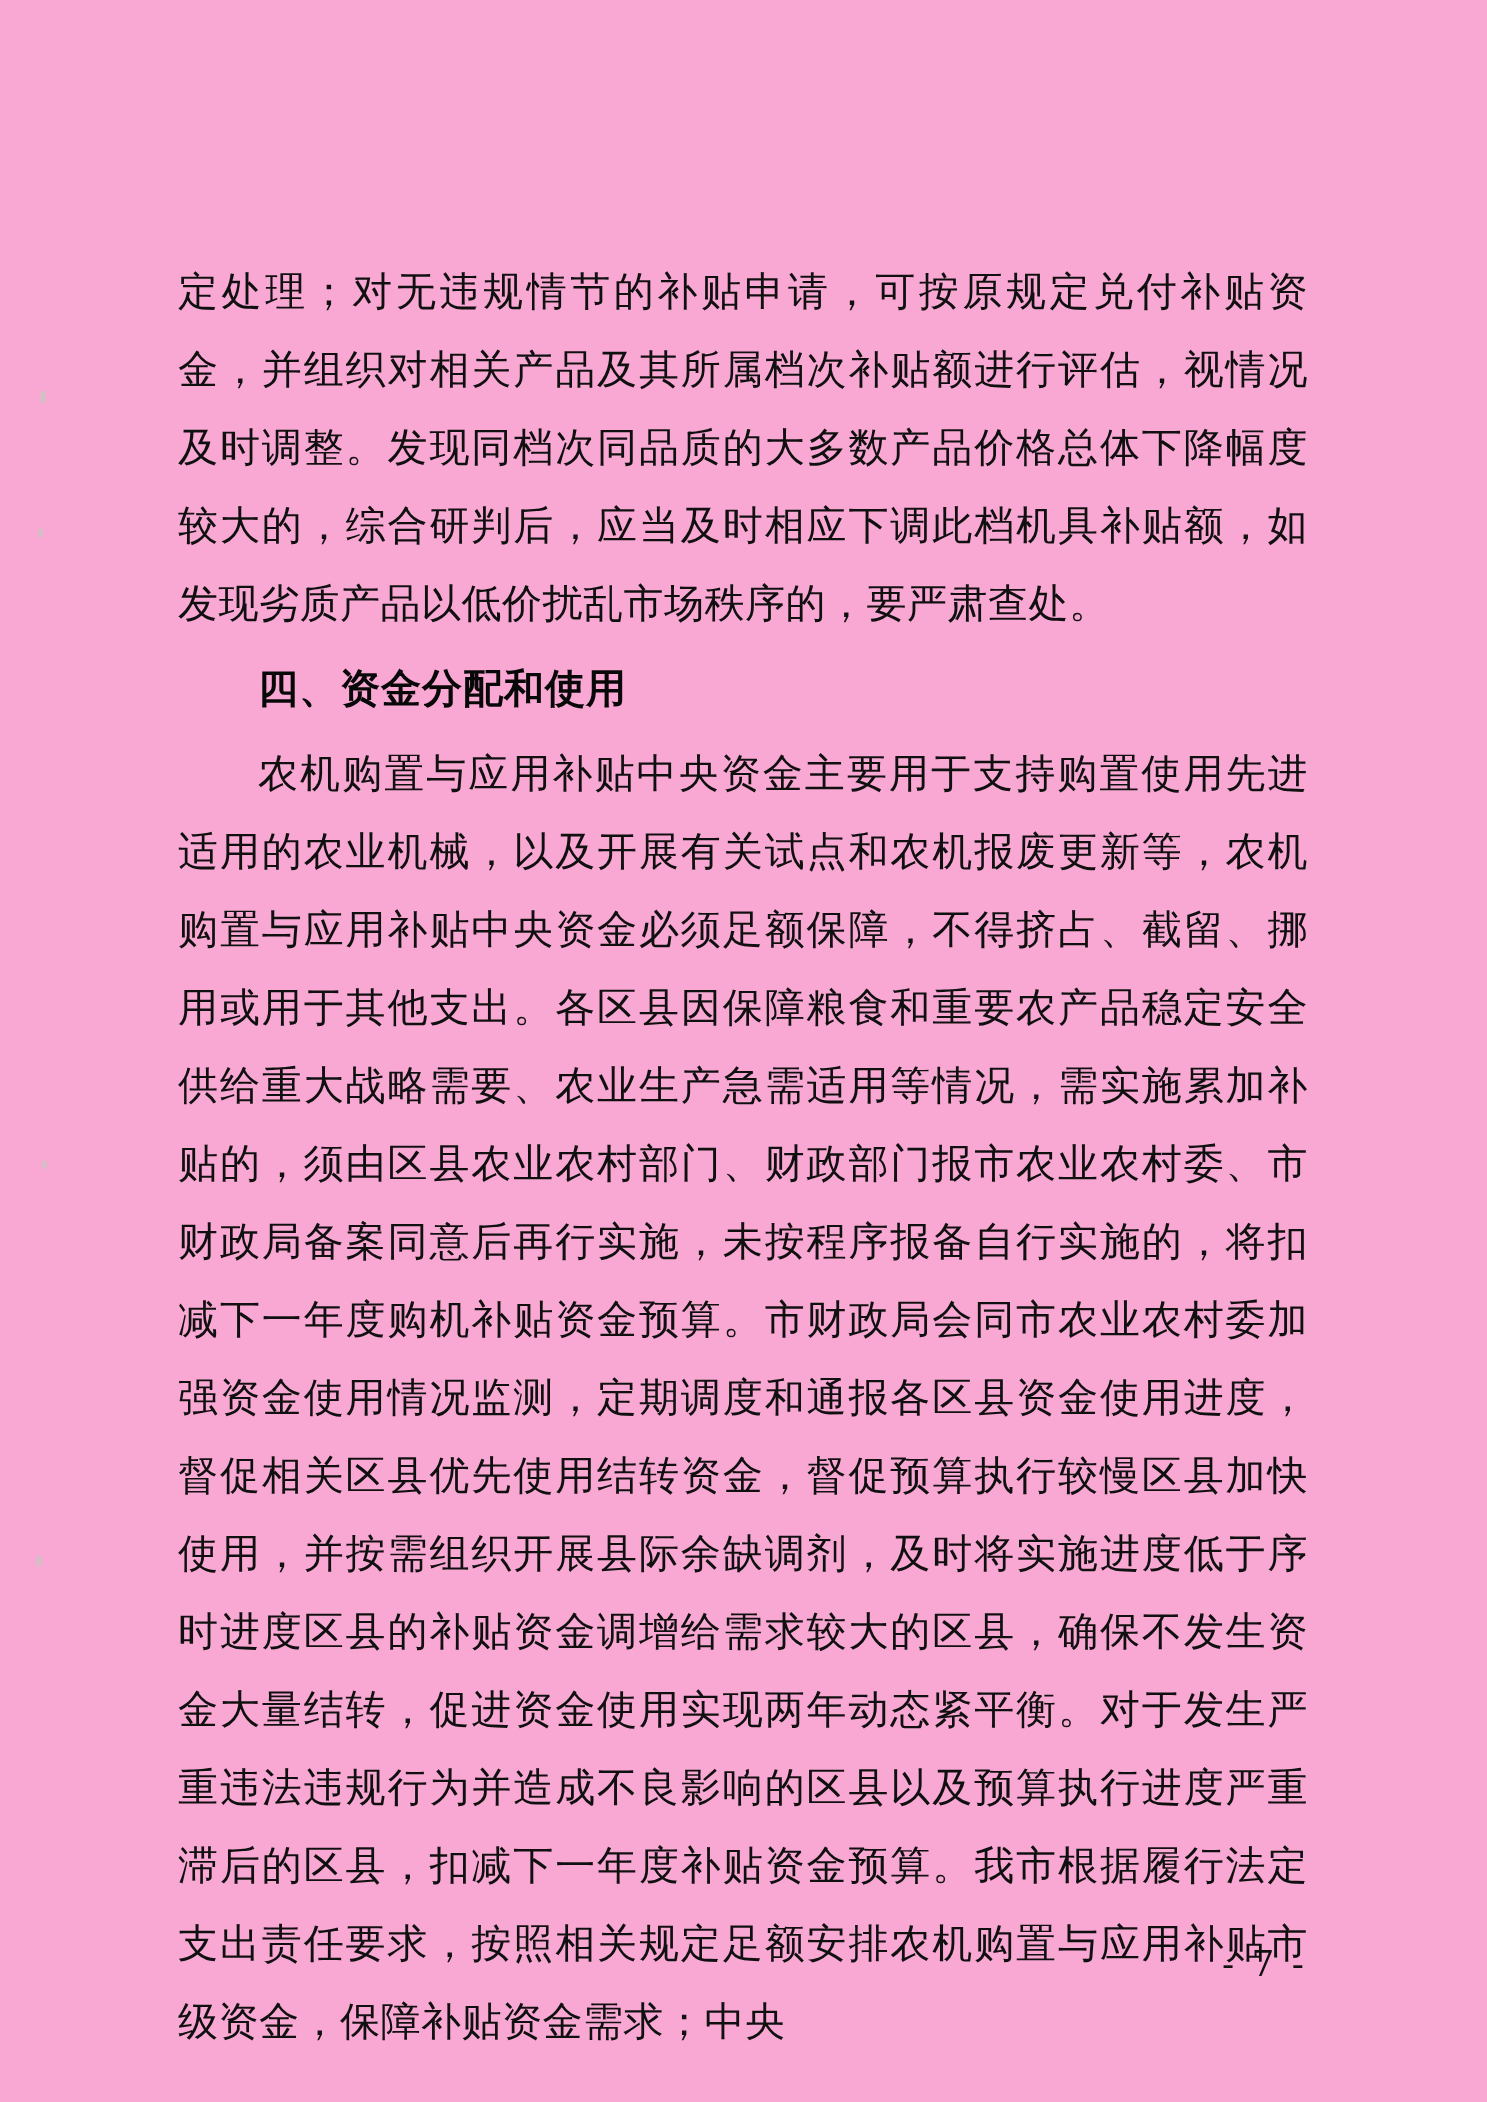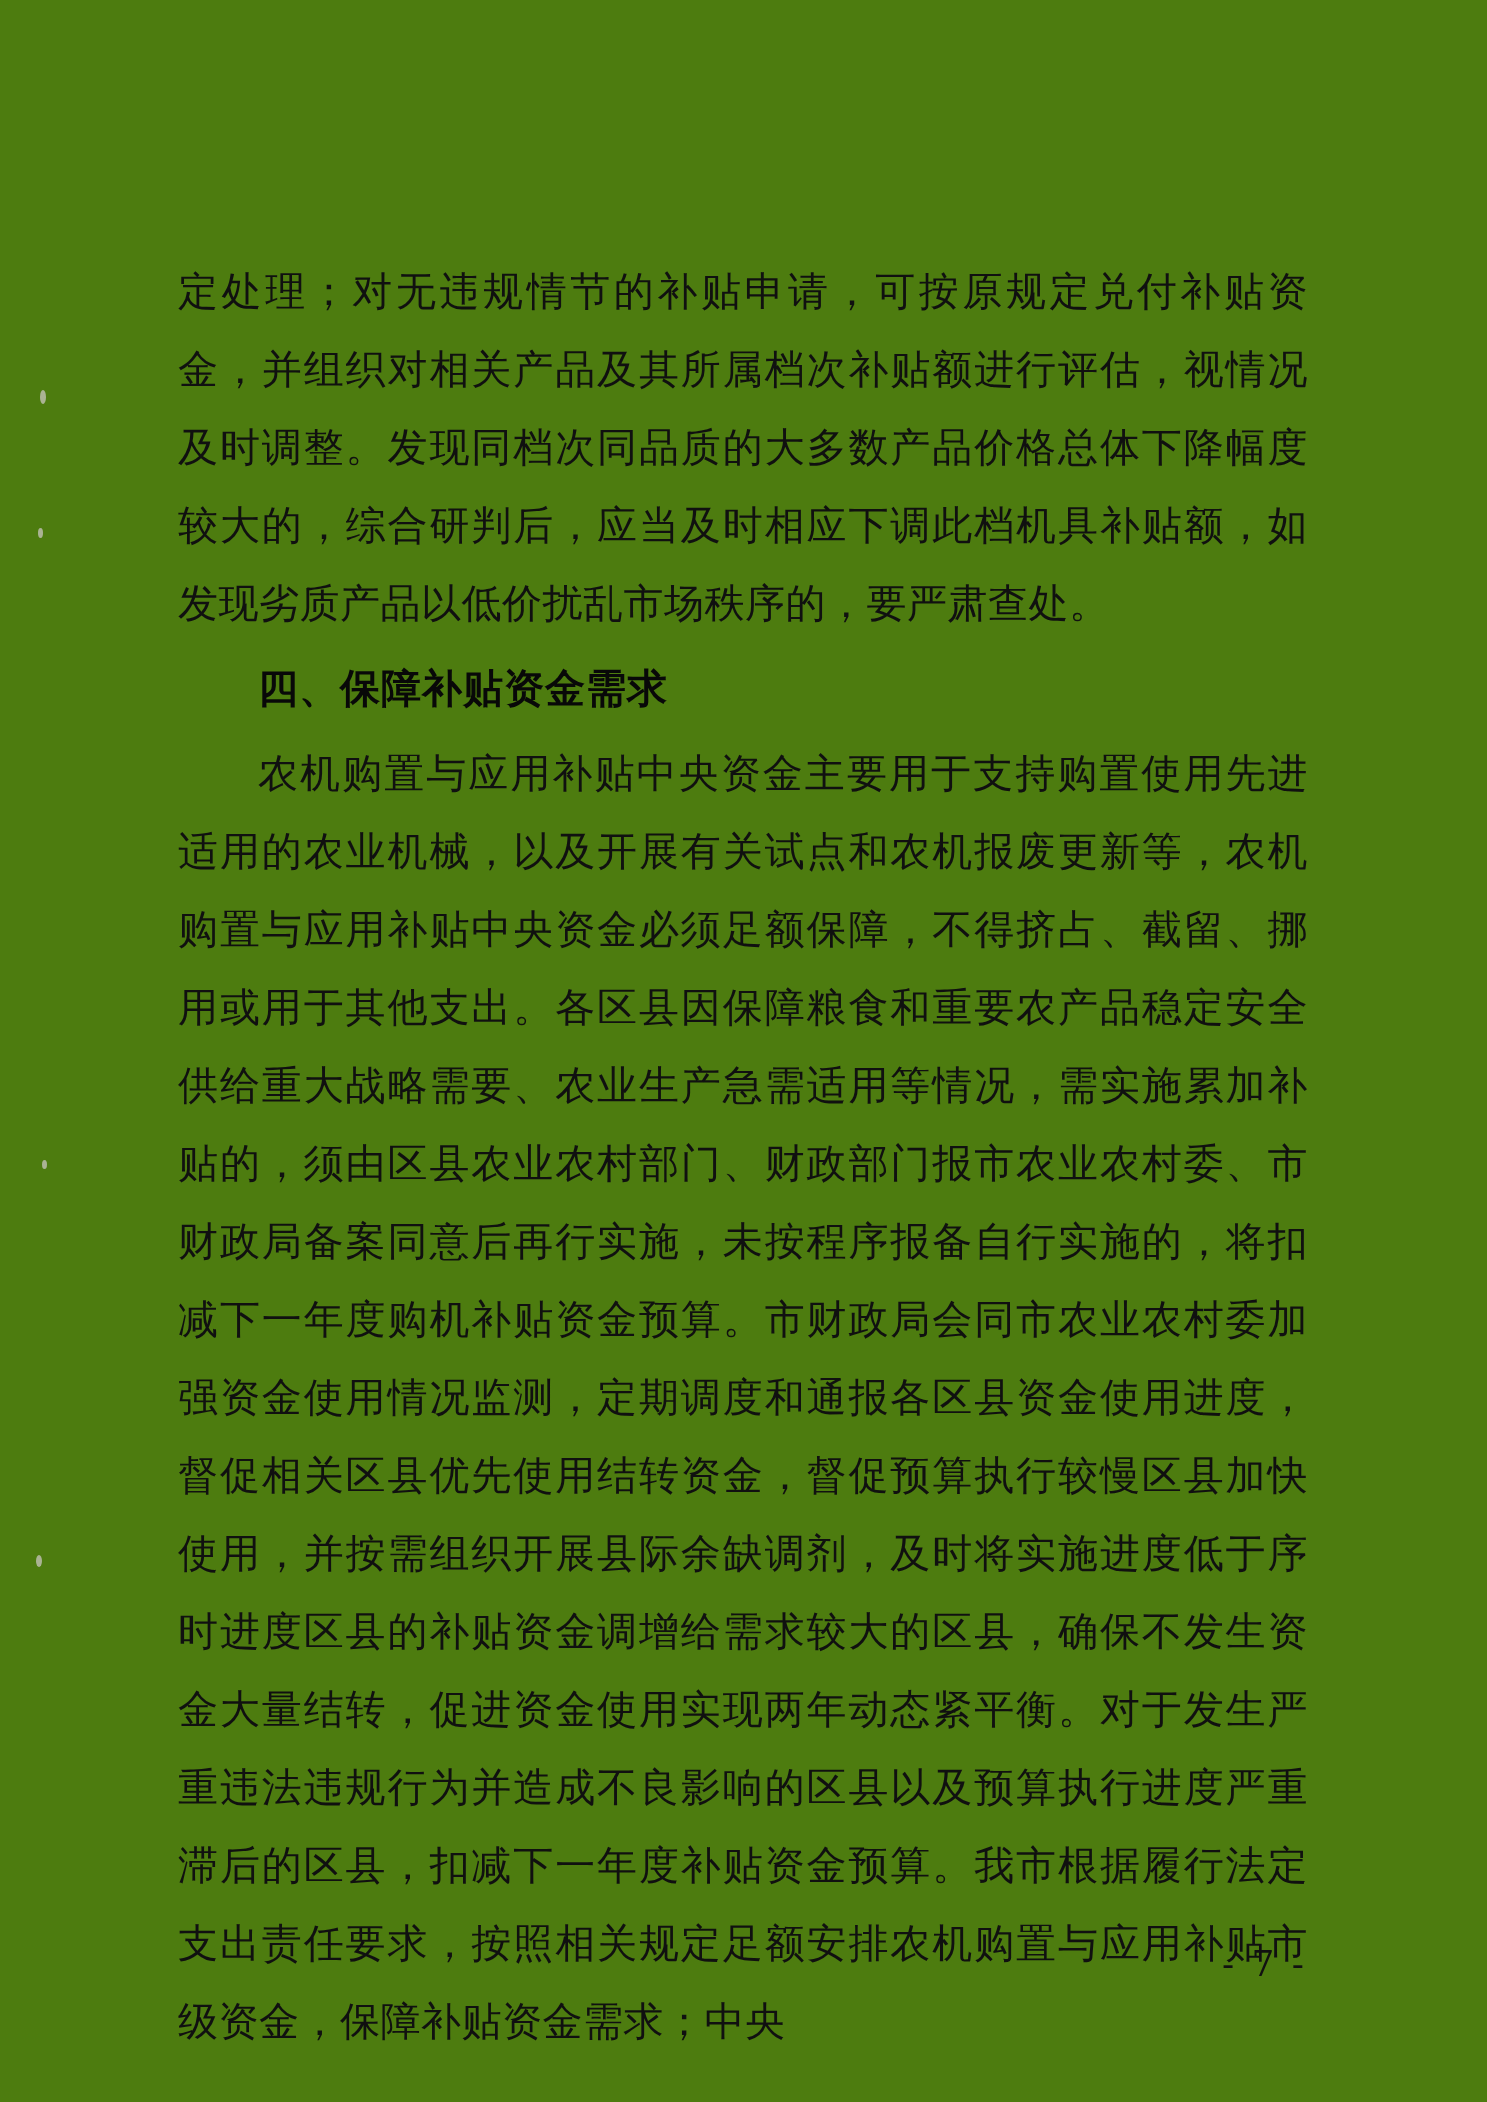--- a/index.html
+++ b/index.html
@@ -7,21 +7,21 @@
     padding: 0;
     background: #ffffff;
   }
   body {
     font-family: "DejaVu Serif", "Liberation Serif", serif;
   }
   .page {
     position: relative;
     width: 1487px;
     height: 2102px;
-    background: #4d7c0f;
+    background: #f9a8d4;
     box-sizing: border-box;
     overflow: hidden;
   }
   
   .speck {
     position: absolute;
     background: #c9c6c0;
     border-radius: 50%;
     opacity: 0.75;
   }
@@ -71,21 +71,21 @@
 
   <span class="speck" style="left:40px; top:390px; width:6px; height:14px;"></span>
   <span class="speck" style="left:38px; top:528px; width:5px; height:10px;"></span>
   <span class="speck" style="left:42px; top:1160px; width:5px; height:9px;"></span>
   <span class="speck" style="left:36px; top:1555px; width:6px; height:12px;"></span>
 
   <div class="content">
 
     <p class="para">定处理；对无违规情节的补贴申请，可按原规定兑付补贴资金，并组织对相关产品及其所属档次补贴额进行评估，视情况及时调整。发现同档次同品质的大多数产品价格总体下降幅度较大的，综合研判后，应当及时相应下调此档机具补贴额，如发现劣质产品以低价扰乱市场秩序的，要严肃查处。</p>
 
-    <h2 class="section-heading">四、保障补贴资金需求</h2>
+    <h2 class="section-heading">四、资金分配和使用</h2>
 
     <p class="para indent">农机购置与应用补贴中央资金主要用于支持购置使用先进适用的农业机械，以及开展有关试点和农机报废更新等，农机购置与应用补贴中央资金必须足额保障，不得挤占、截留、挪用或用于其他支出。各区县因保障粮食和重要农产品稳定安全供给重大战略需要、农业生产急需适用等情况，需实施累加补贴的，须由区县农业农村部门、财政部门报市农业农村委、市财政局备案同意后再行实施，未按程序报备自行实施的，将扣减下一年度购机补贴资金预算。市财政局会同市农业农村委加强资金使用情况监测，定期调度和通报各区县资金使用进度，督促相关区县优先使用结转资金，督促预算执行较慢区县加快使用，并按需组织开展县际余缺调剂，及时将实施进度低于序时进度区县的补贴资金调增给需求较大的区县，确保不发生资金大量结转，促进资金使用实现两年动态紧平衡。对于发生严重违法违规行为并造成不良影响的区县以及预算执行进度严重滞后的区县，扣减下一年度补贴资金预算。我市根据履行法定支出责任要求，按照相关规定足额安排农机购置与应用补贴市级资金，保障补贴资金需求；中央</p>
 
   </div>
 
   <div class="page-number">- 7 -</div>
 
 </div>
 
 </body></html>

